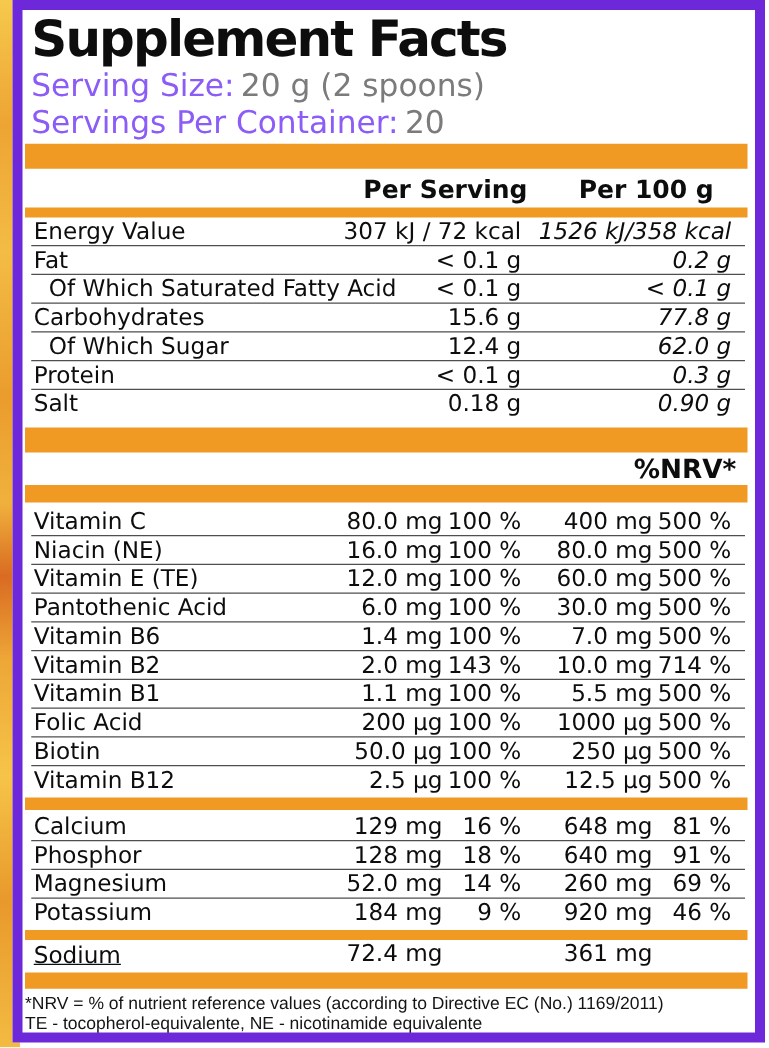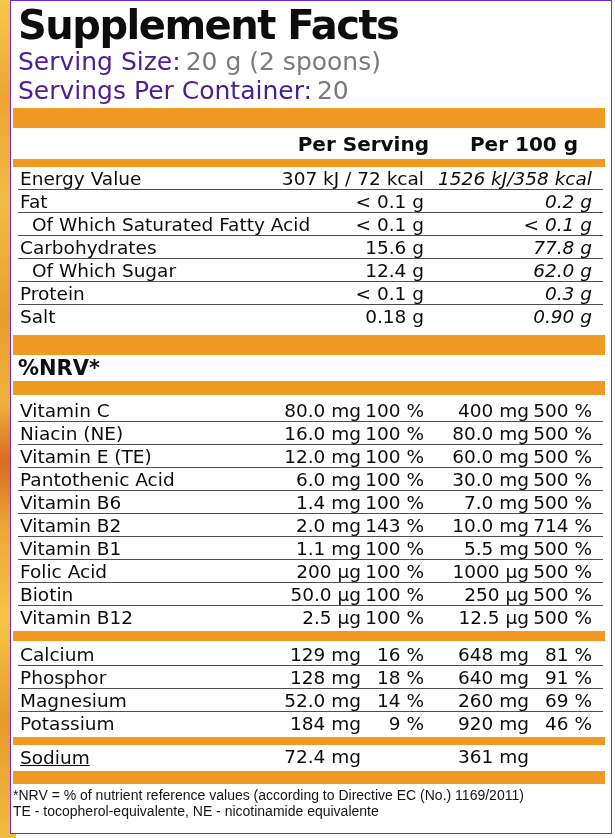--- a/index.html
+++ b/index.html
@@ -12,30 +12,30 @@
   .packaging-bg {
     position:absolute; left:0; top:0; width:16px; height:838px;
     background:linear-gradient(178deg,
       #f6c94d 0%, #eda432 12%, #f3bc45 24%, #ea9c2d 38%,
       #f0b13c 48%, #d96b22 55%, #eda737 63%, #f6c448 74%,
       #e8992b 86%, #f3bb42 100%);
   }
 
   .label-box {
     position:absolute; left:10px; top:0; width:602px; height:834px;
-    background:#ffffff; border:1px solid #6d28d9;
+    background:#ffffff; border:8px solid #6d28d9;
     padding:2px 8px 0 7px;
   }
 
   .title {
     font-size:40px; font-weight:bold; letter-spacing:-1.5px;
     line-height:44px; white-space:nowrap;
   }
   .serving-line { font-size:25px; line-height:29px; white-space:nowrap; }
-  .serving-line .k { color:#4c1d95; }
+  .serving-line .k { color:#8b5cf6; }
   .serving-line .v { color:var(--value-gray,#7b7b7b); margin-left:5px; }
 
   .obar { background:var(--accent,#F09A23); margin-left:-5px; margin-right:-2px; }
   .h20{height:20px} .h14{height:14px} .h13{height:13px}
   .h10{height:10px} .h8{height:8px}
   .bar1{margin-top:3px} .bar3{margin-top:7px} .bar5{margin-top:2px;margin-bottom:2px}
   .bar6{margin-top:2px}
 
   .colhead { position:relative; height:31px; }
   .ph { position:absolute; bottom:3px; font-weight:bold; font-size:20px; white-space:nowrap; }
@@ -50,21 +50,21 @@
   .row .name { padding-left:2px;text-align:right; }
   .row.indent .name { padding-left:14px; }
   .val { position:absolute; top:0; line-height:23px; white-space:nowrap; text-align:right; }
   .v-serving { right:179px; }   
   .v-per100  { right:11px;font-style:italic; }    
   .v-samt { right:242px; }      
   .v-spct { right:179px;margin-left:24px; }      
   .v-hamt { right:74px; }       
   .v-hpct { right:11px; }       
 
-  .nrv-row { height:26px; line-height:26px; text-align:left; padding-right:7px;
+  .nrv-row { height:26px; line-height:26px; text-align:right; padding-right:7px;
              font-weight:bold; font-size:21px; }
 
   .sodium-row { height:26px; line-height:26px; border-bottom:none;text-decoration:underline; }
 
   .footnotes { margin:3px 0 0 -5px; font-family:"Liberation Sans",sans-serif;
                font-size:14px; line-height:16px; color:#141414; }
 </style>
 </head>
 <body>
 

